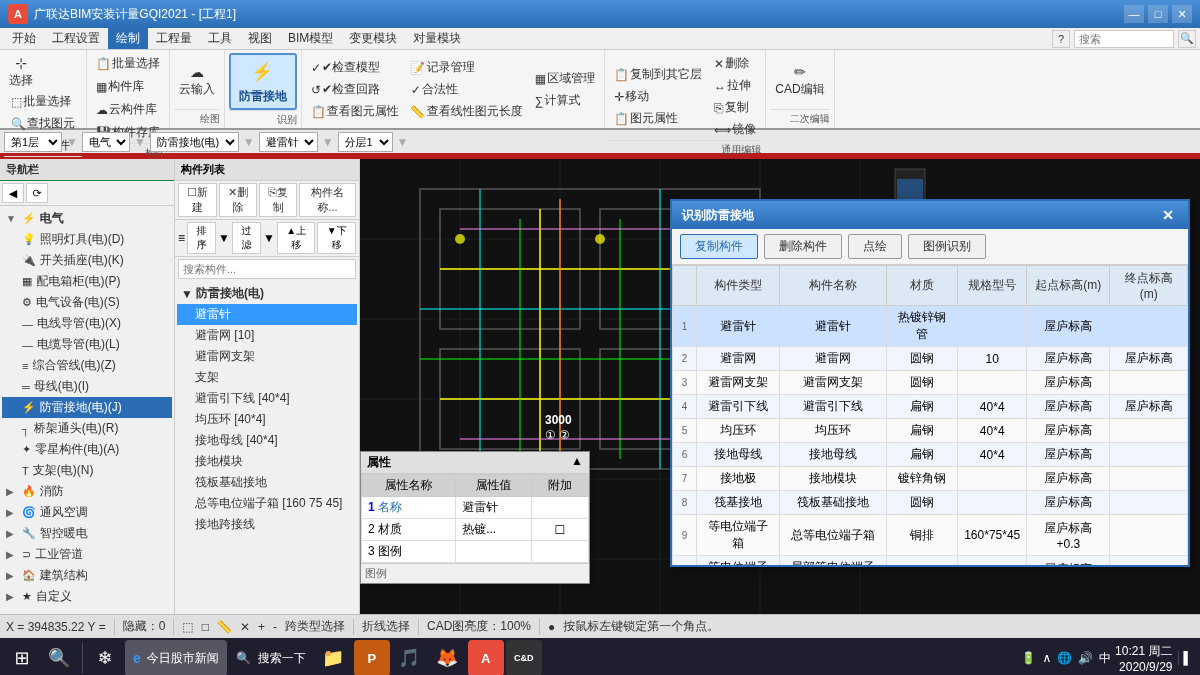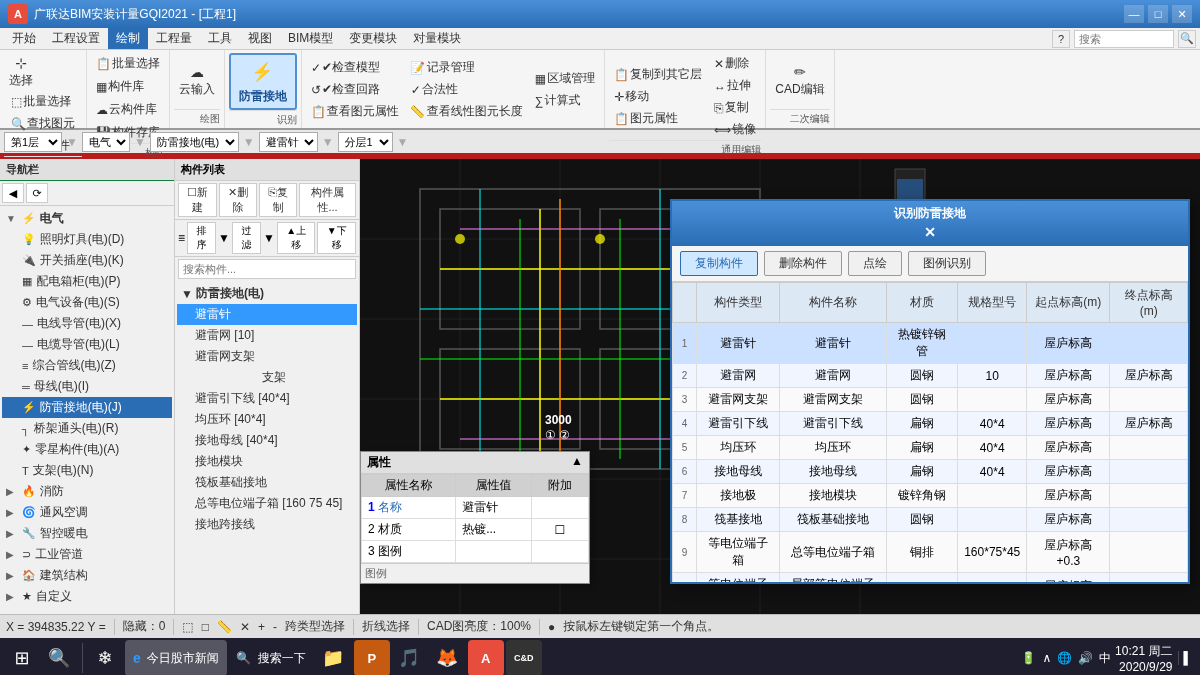--- a/index.html
+++ b/index.html
@@ -299,21 +299,20 @@
     }
     #dialog-header {
       background: linear-gradient(to bottom, #4a90d9, #2a6db5);
       color: white;
       padding: 4px 10px;
       display: flex;
       justify-content: space-between;
       align-items: center;
       font-size: 13px;
       font-weight: bold;
-      flex-direction: column;
     }
     #dialog-close {
       background: none;
       border: none;
       color: white;
       cursor: pointer;
       font-size: 14px;
       font-weight: bold;
       width: 20px;
       height: 20px;
@@ -761,21 +760,21 @@
       </div>
     </div>
   </div>
 
   <div id="comp-panel">
     <div id="comp-panel-header">构件列表</div>
     <div id="comp-panel-toolbar">
       <button class="comp-btn">☐新建</button>
       <button class="comp-btn">✕删除</button>
       <button class="comp-btn">⎘复制</button>
-      <button class="comp-btn">构件属性...</button>
+      <button class="comp-btn">构件名称...</button>
     </div>
     <div class="comp-filter-row">
       <span>≡</span>
       <button class="comp-filter-btn">排序</button>
       <span>▼</span>
       <button class="comp-filter-btn">过滤</button>
       <span>▼</span>
       <button class="comp-filter-btn">▲上移</button>
       <button class="comp-filter-btn">▼下移</button>
     </div>
@@ -789,21 +788,21 @@
       </div>
       <div class="comp-tree-item highlighted" style="padding-left:18px;">
         <span>避雷针</span>
       </div>
       <div class="comp-tree-item" style="padding-left:18px;">
         <span>避雷网 [10]</span>
       </div>
       <div class="comp-tree-item" style="padding-left:18px;">
         <span>避雷网支架</span>
       </div>
-      <div class="comp-tree-item" style="padding-left:18px;justify-content:center;">
+      <div class="comp-tree-item" style="padding-left:18px;">
         <span>支架</span>
       </div>
       <div class="comp-tree-item" style="padding-left:18px;text-align:center;">
         <span>避雷引下线 [40*4]</span>
       </div>
       <div class="comp-tree-item" style="padding-left:18px;">
         <span>均压环 [40*4]</span>
       </div>
       <div class="comp-tree-item" style="padding-left:18px;">
         <span>接地母线 [40*4]</span>

